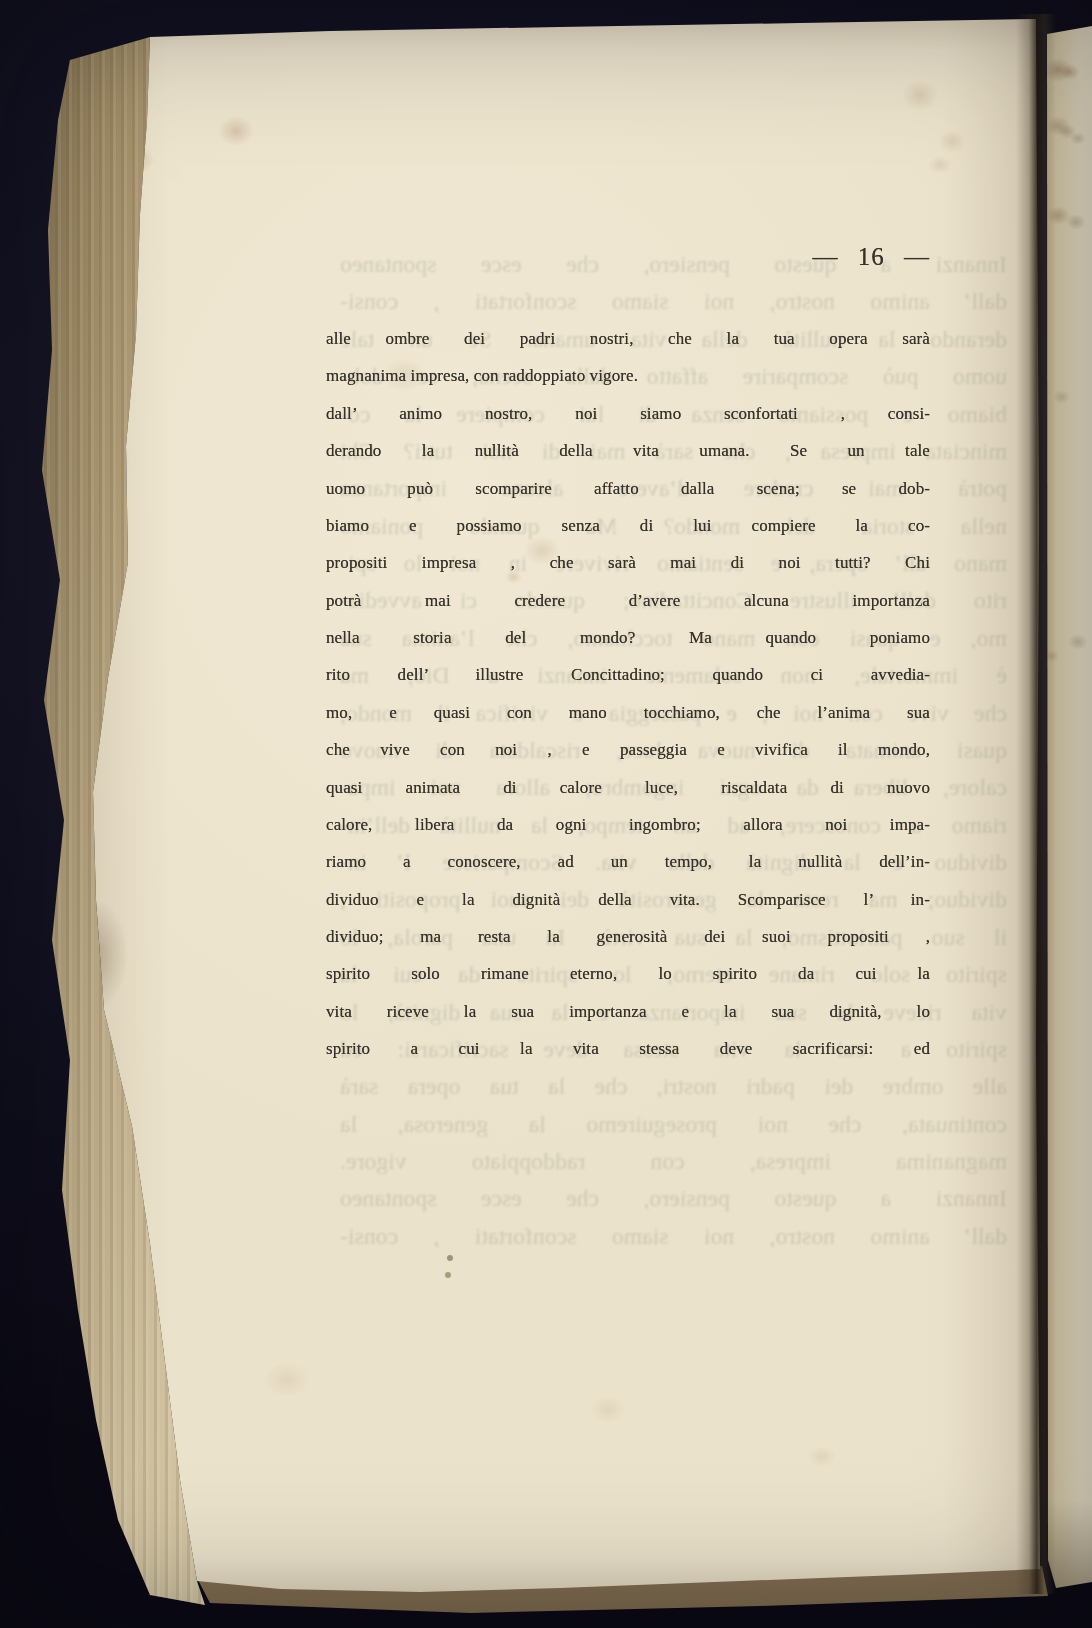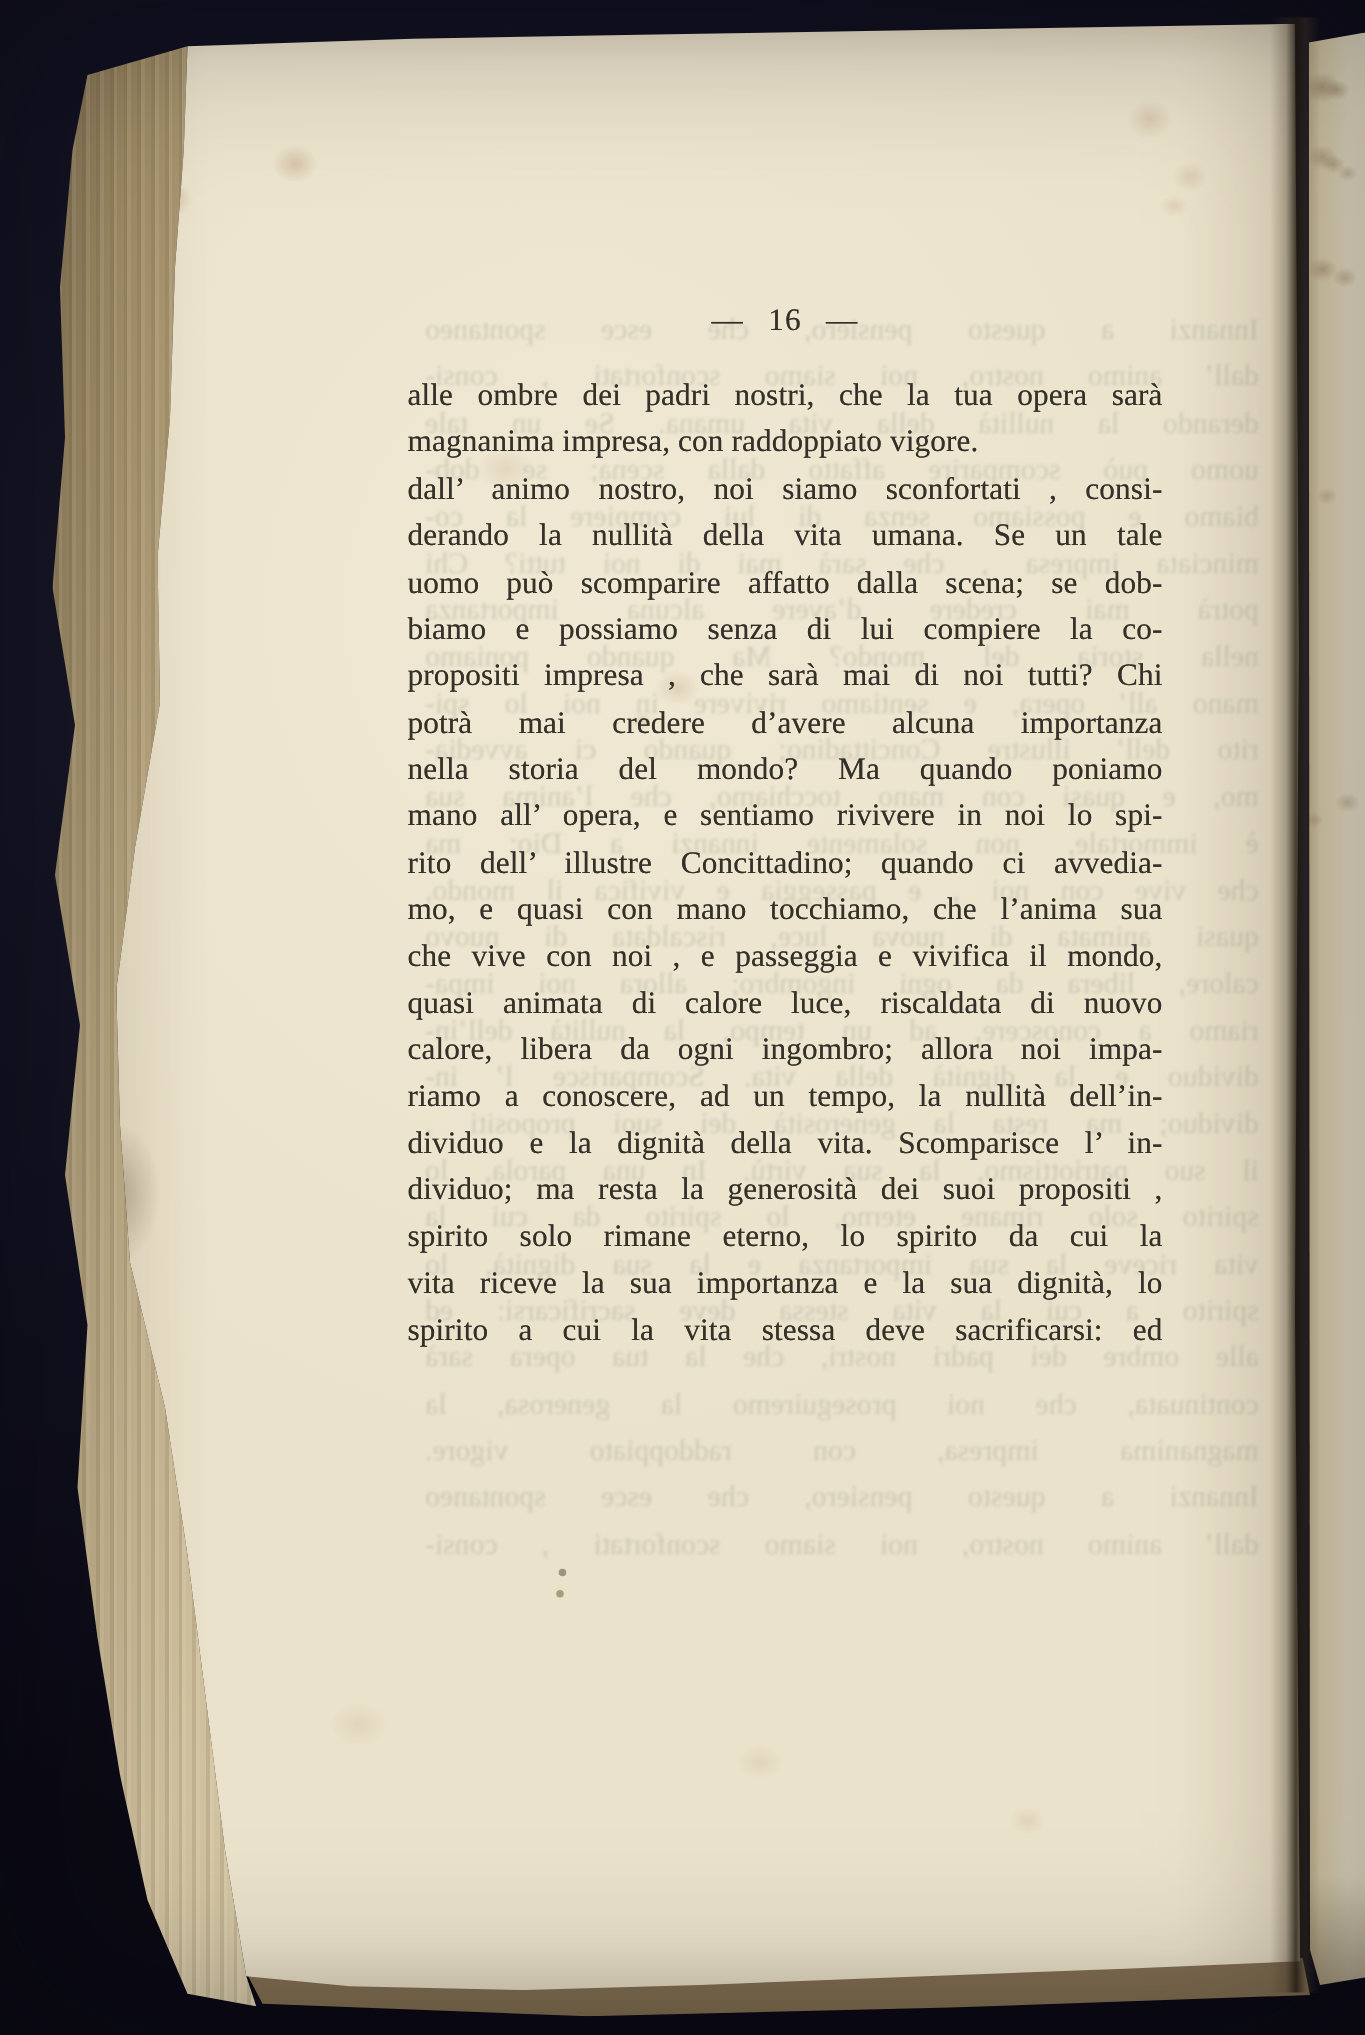--- a/index.html
+++ b/index.html
@@ -59,27 +59,27 @@
   }
   
   .showthrough{
     position:absolute;left:340px;top:246px;width:667px;
     transform:scaleX(-1);filter:blur(1.1px);opacity:.30;color:var(--showthrough,#87917f);
     font-size:23.8px;line-height:37.38px;
   }
   .showthrough .line{height:37.38px;overflow:hidden;text-align:justify;text-align-last:justify;}
   
   .header{
-    position:absolute;left:326px;top:243px;width:604px;text-align:center;
+    position:absolute;left:326px;top:243px;width:604px;text-align:right;
     font-size:25px;color:var(--ink,#34312a);word-spacing:12px;letter-spacing:1px;
     text-shadow:0 0 .5px rgba(45,40,30,.7);
   }
   .textblock{
-    position:absolute;left:326px;top:298px;width:604px;
-    font-size:25px;line-height:37.38px;color:var(--ink,#34312a);
+    position:absolute;left:326px;top:320px;width:604px;
+    font-size:17px;line-height:37.38px;color:var(--ink,#34312a);
     text-shadow:0 0 .5px rgba(45,40,30,.7);letter-spacing:.1px;
   }
   .textblock .line{height:37.38px;overflow:hidden;text-align:justify;text-align-last:justify;}
   .textblock .line.indent{text-indent:41px;}
   .textblock .line.nojust{text-align:right;text-align-last:left;}
   
   .fox{position:absolute;border-radius:50%;mix-blend-mode:multiply;
     background:radial-gradient(closest-side,rgba(150,105,55,.55),rgba(150,105,55,0));}
   .fox2{position:absolute;border-radius:50%;mix-blend-mode:multiply;
     background:radial-gradient(closest-side,rgba(118,84,44,.62),rgba(118,84,44,0));}
@@ -167,21 +167,20 @@
     <div class="textblock" id="textblock">
         <div class="line">alle ombre dei padri nostri, che la tua opera sarà</div>
         <div class="line nojust">magnanima impresa, con raddoppiato vigore.</div>
         <div class="line">dall’ animo nostro, noi siamo sconfortati , consi-</div>
         <div class="line">derando la nullità della vita umana. Se un tale</div>
         <div class="line">uomo può scomparire affatto dalla scena; se dob-</div>
         <div class="line">biamo e possiamo senza di lui compiere la co-</div>
         <div class="line">propositi impresa , che sarà mai di noi tutti? Chi</div>
         <div class="line">potrà mai credere d’avere alcuna importanza</div>
         <div class="line">nella storia del mondo? Ma quando poniamo</div>
-        <div class="line">mano all’ opera, e sentiamo rivivere in noi lo spi-</div>
         <div class="line">rito dell’ illustre Concittadino; quando ci avvedia-</div>
         <div class="line">mo, e quasi con mano tocchiamo, che l’anima sua</div>
         <div class="line">che vive con noi , e passeggia e vivifica il mondo,</div>
         <div class="line">quasi animata di calore luce, riscaldata di nuovo</div>
         <div class="line">calore, libera da ogni ingombro; allora noi impa-</div>
         <div class="line">riamo a conoscere, ad un tempo, la nullità dell’in-</div>
         <div class="line">dividuo e la dignità della vita. Scomparisce l’ in-</div>
         <div class="line">dividuo; ma resta la generosità dei suoi propositi ,</div>
         <div class="line">spirito solo rimane eterno, lo spirito da cui la</div>
         <div class="line">vita riceve la sua importanza e la sua dignità, lo</div>

